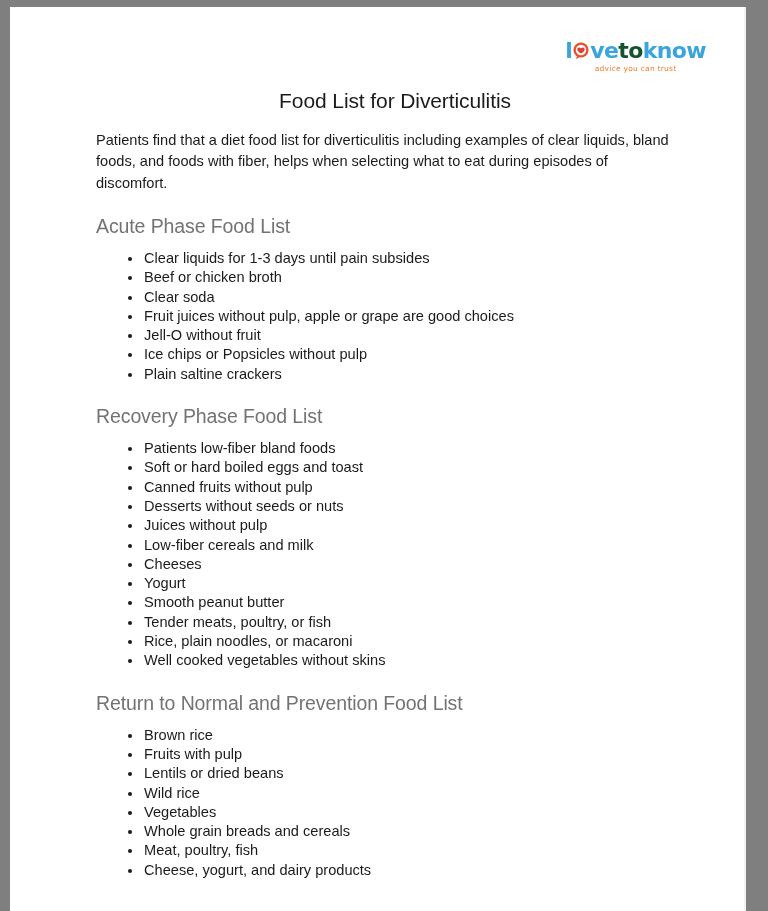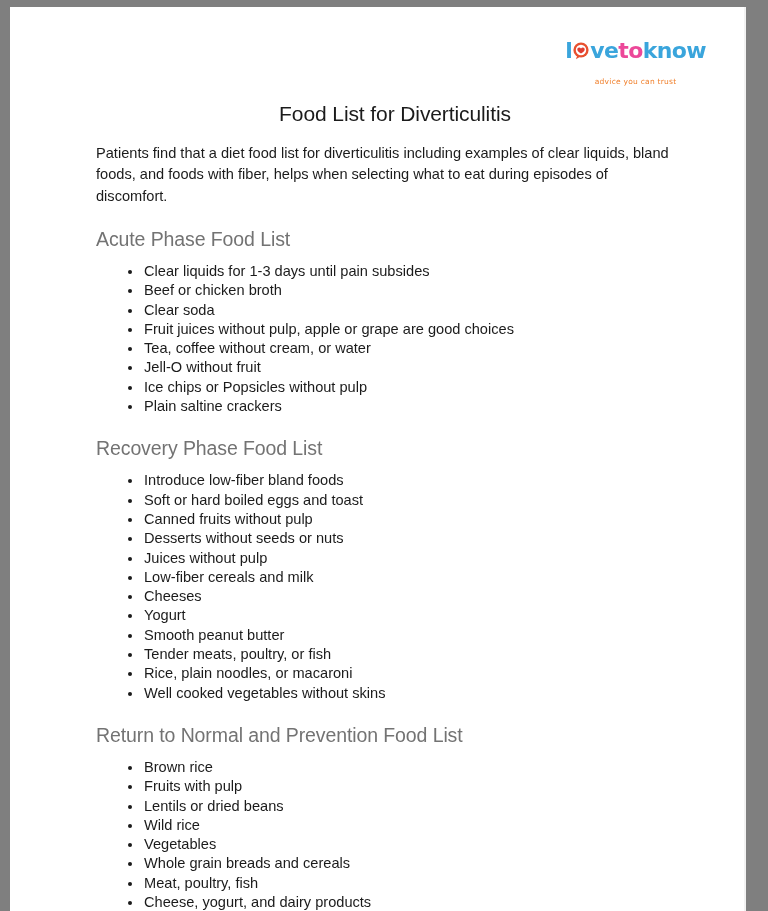--- a/index.html
+++ b/index.html
@@ -71,39 +71,39 @@
     font-family: "DejaVu Sans", sans-serif;
     font-size: 22px;
     font-weight: bold;
     letter-spacing: -0.6px;
     line-height: 1;
     display: flex;
     align-items: center;
     white-space: nowrap;
   }
   .logo-blue { color: #3aa5dc; }
-  .logo-orange { color: #ec4899; text-align: right; }
+  .logo-orange { color: #14532d; text-align: right; }
 
   
   .logo-bubble {
     position: relative;
     display: inline-block;
     width: 18px;
     height: 18px;
     margin: 0 0px;
     vertical-align: middle;
   }
   .logo-bubble svg { display: block; }
 
   .logo-tagline {
     font-family: "DejaVu Sans", sans-serif;
     font-size: 7.5px;
     color: #f07f2a;
     letter-spacing: 0.25px;
-    margin-top: 16px;
+    margin-top: 3px;
     white-space: nowrap;
   }
 
   
   .doc-title {
     text-align: center;
     font-size: 21px;
     font-weight: normal;
     color: #1b1b1b;
     margin: 16px 0 0 0;
@@ -182,31 +182,30 @@
 
       <p class="intro">Patients find that a diet food list for diverticulitis including examples of clear liquids, bland foods, and foods with fiber, helps when selecting what to eat during episodes of discomfort.</p>
 
       <div class="section-block">
         <h2 class="section-heading">Acute Phase Food List</h2>
         <ul class="food-list">
           <li>Clear liquids for 1-3 days until pain subsides</li>
           <li>Beef or chicken broth</li>
           <li>Clear soda</li>
           <li>Fruit juices without pulp, apple or grape are good choices</li>
-          <li>Tea, coffee without cream, or water</li>
           <li>Jell-O without fruit</li>
           <li>Ice chips or Popsicles without pulp</li>
           <li>Plain saltine crackers</li>
         </ul>
       </div>
 
       <div class="section-block">
         <h2 class="section-heading">Recovery Phase Food List</h2>
         <ul class="food-list">
-          <li>Introduce low-fiber bland foods</li>
+          <li>Patients low-fiber bland foods</li>
           <li>Soft or hard boiled eggs and toast</li>
           <li>Canned fruits without pulp</li>
           <li>Desserts without seeds or nuts</li>
           <li>Juices without pulp</li>
           <li>Low-fiber cereals and milk</li>
           <li>Cheeses</li>
           <li>Yogurt</li>
           <li>Smooth peanut butter</li>
           <li>Tender meats, poultry, or fish</li>
           <li>Rice, plain noodles, or macaroni</li>

